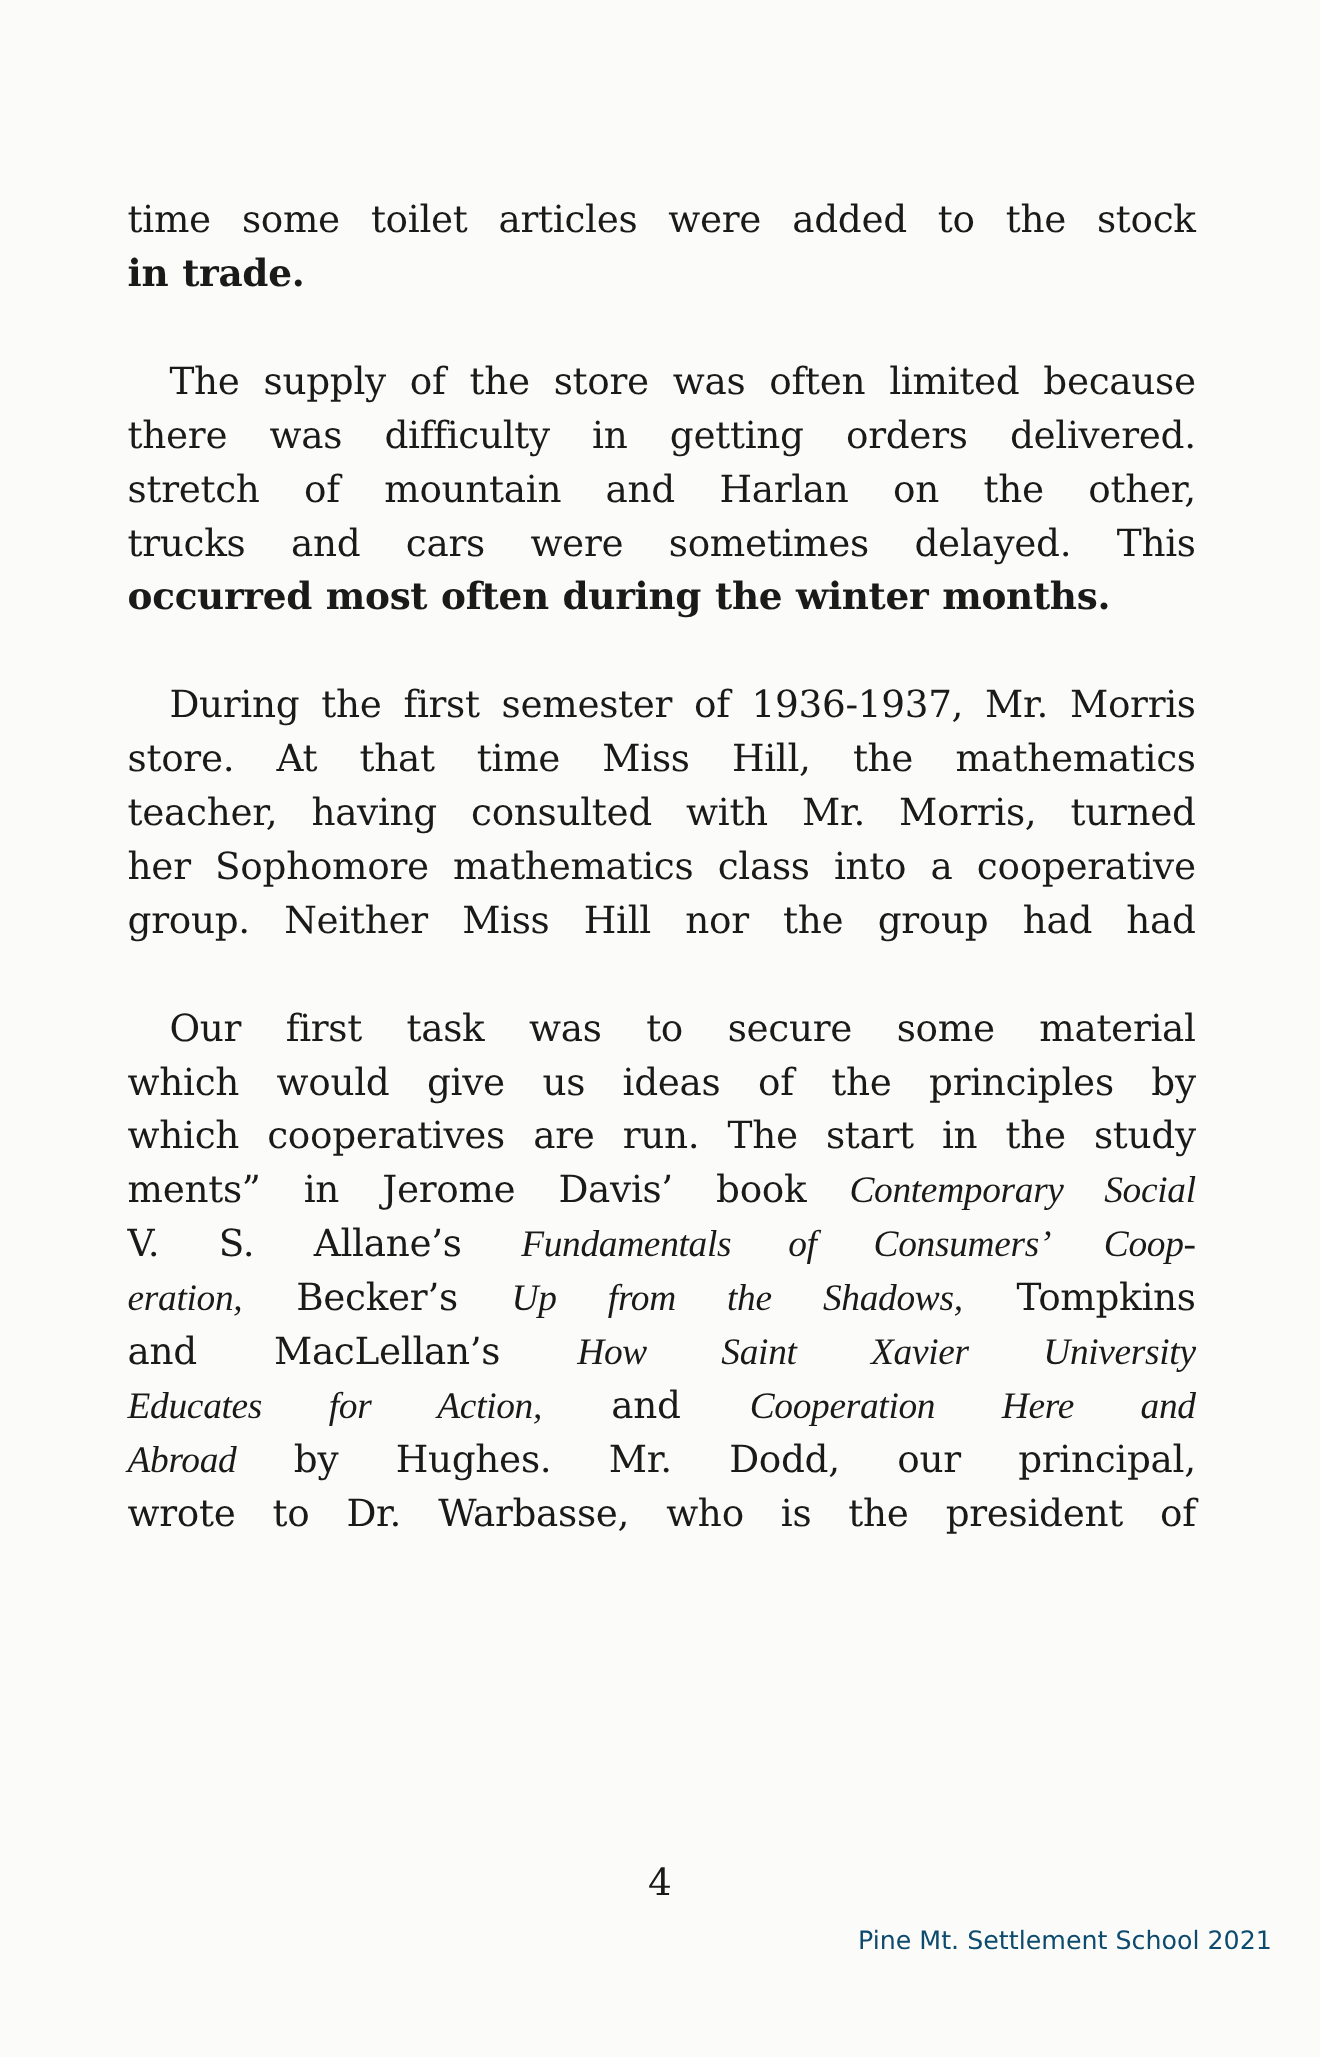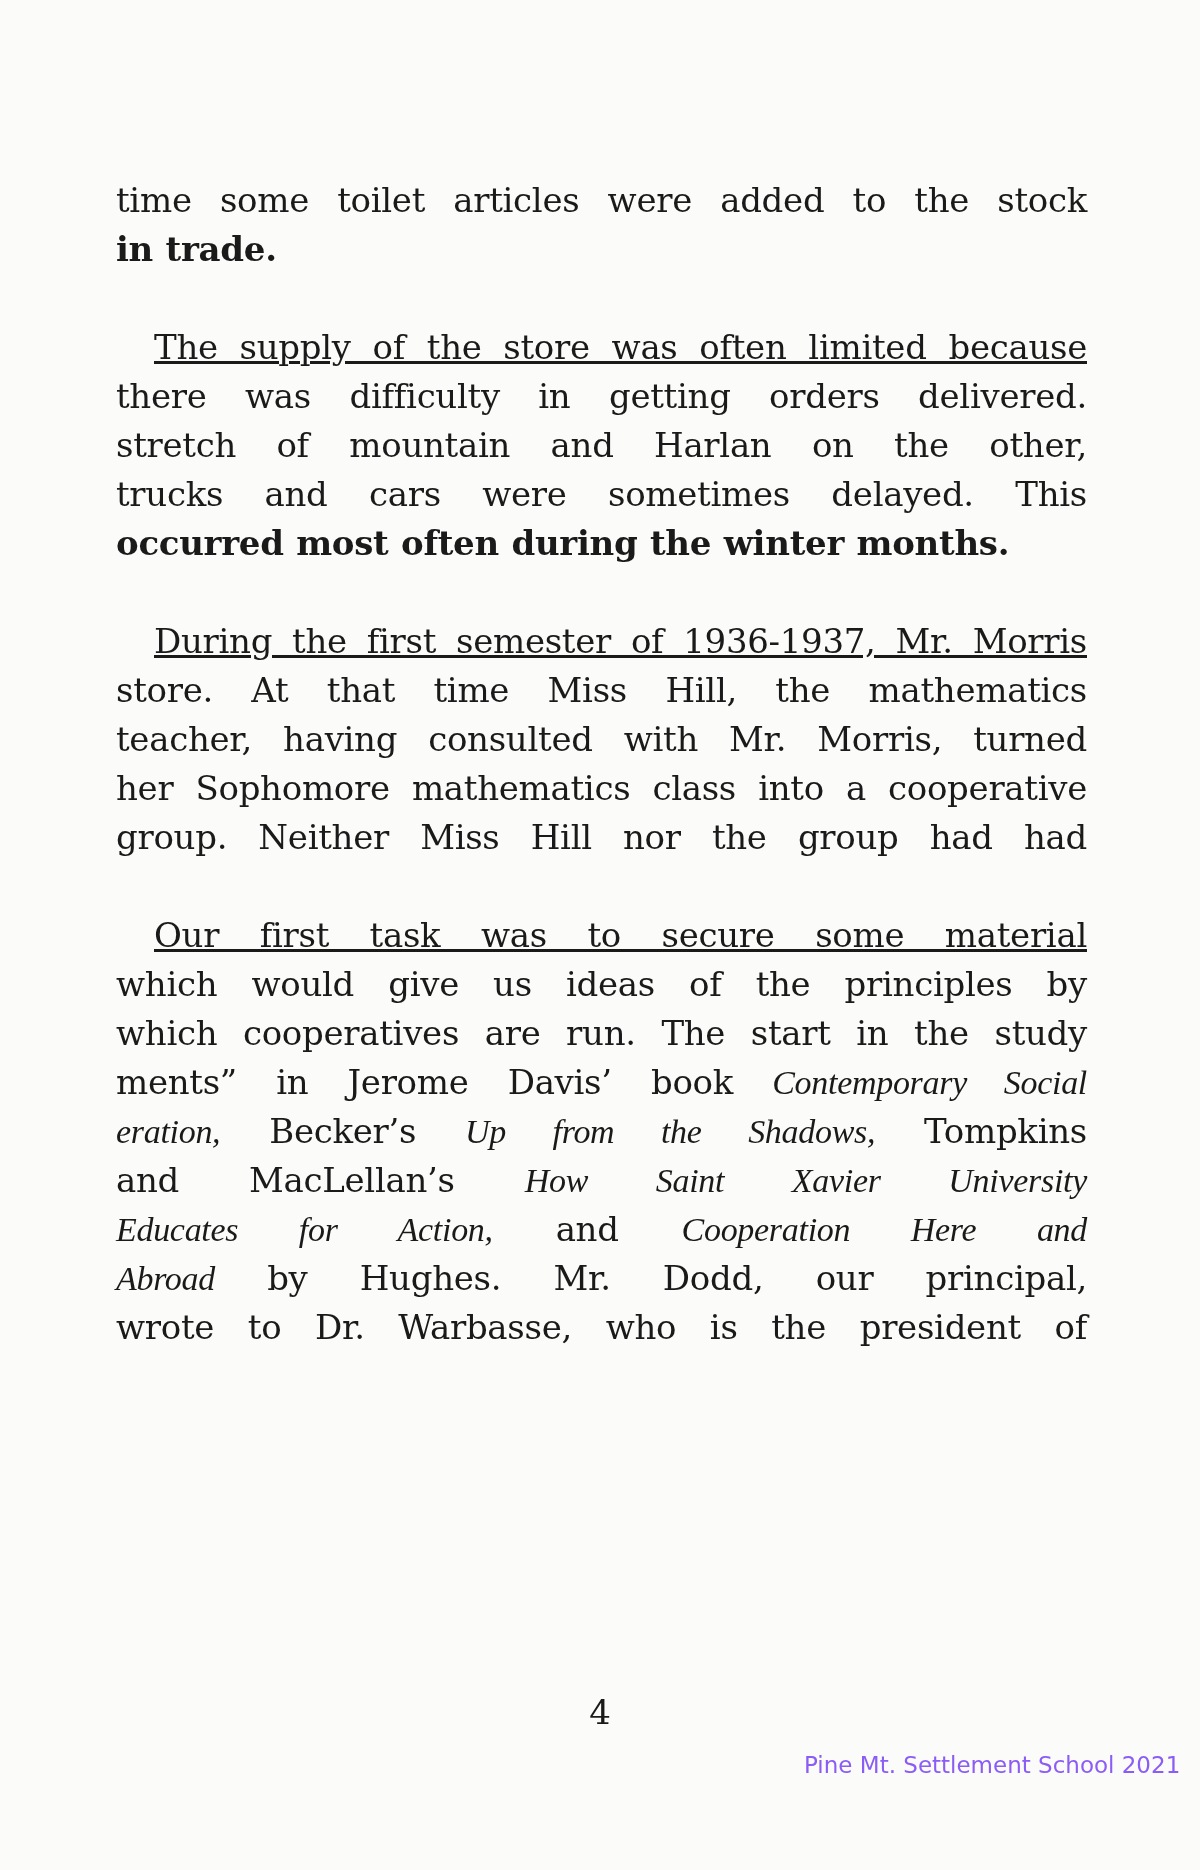--- a/index.html
+++ b/index.html
@@ -19,31 +19,31 @@
     margin: 0 0 49px 0;
     font-size: 34px;
     line-height: 49px;
     text-align: justify;
     text-align-last: auto;
     letter-spacing: -0.3px;
     word-spacing: 1px;
   }
   .para .line { display: block; text-align: justify; text-align-last: justify; }
   .para .line.last { text-align-last: left; font-weight: bold; }
-  .para .line.indent { padding-left: 38px; text-decoration: underline; }
+  .para .line.indent { padding-left: 38px; }
   em { font-style: italic; font-family: Liberation Serif, serif; }
   .page-number {
     position: absolute; left: 0; width: 1200px;
     top: 1692px; text-align: center;
     font-size: 34px; line-height: 40px;
   }
   .watermark {
-    position: absolute; left: 804px; top: 1752px;
+    position: absolute; left: 780px; top: 1752px;
     font-family: "DejaVu Sans", "Liberation Sans", sans-serif;
-    font-size: 23px; color: #8b5cf6;
+    font-size: 23px; color: #0c4a6e;
     letter-spacing: 0px;
   }
 </style>
 </head>
 <body>
 
 <div class="page-body">
   <p class="para">
     <span class="line">time some toilet articles were added to the stock</span>
     <span class="line last">in trade.</span>
@@ -63,20 +63,21 @@
     <span class="line">teacher, having consulted with Mr. Morris, turned</span>
     <span class="line">her Sophomore mathematics class into a cooperative</span>
     <span class="line">group. Neither Miss Hill nor the group had had</span>
   </p>
 
   <p class="para" id="rich-para">
       <span class="line indent"><span>Our first task was to secure some material</span></span>
       <span class="line"><span>which would give us ideas of the principles by</span></span>
       <span class="line"><span>which cooperatives are run. The start in the study</span></span>
       <span class="line"><span>ments” in Jerome Davis’ book </span><em>Contemporary Social</em></span>
+      <span class="line"><span>V. S. Allane’s </span><em>Fundamentals of Consumers’ Coop-</em></span>
       <span class="line"><em>eration,</em><span> Becker’s </span><em>Up from the Shadows,</em><span> Tompkins</span></span>
       <span class="line"><span>and MacLellan’s </span><em>How Saint Xavier University</em></span>
       <span class="line"><em>Educates for Action,</em><span> and </span><em>Cooperation Here and</em></span>
       <span class="line"><em>Abroad</em><span> by Hughes. Mr. Dodd, our principal,</span></span>
       <span class="line last-justify"><span>wrote to Dr. Warbasse, who is the president of</span></span>
     </p>
 </div>
 
 <div class="page-number">4</div>
 <div class="watermark">Pine Mt. Settlement School 2021</div>

